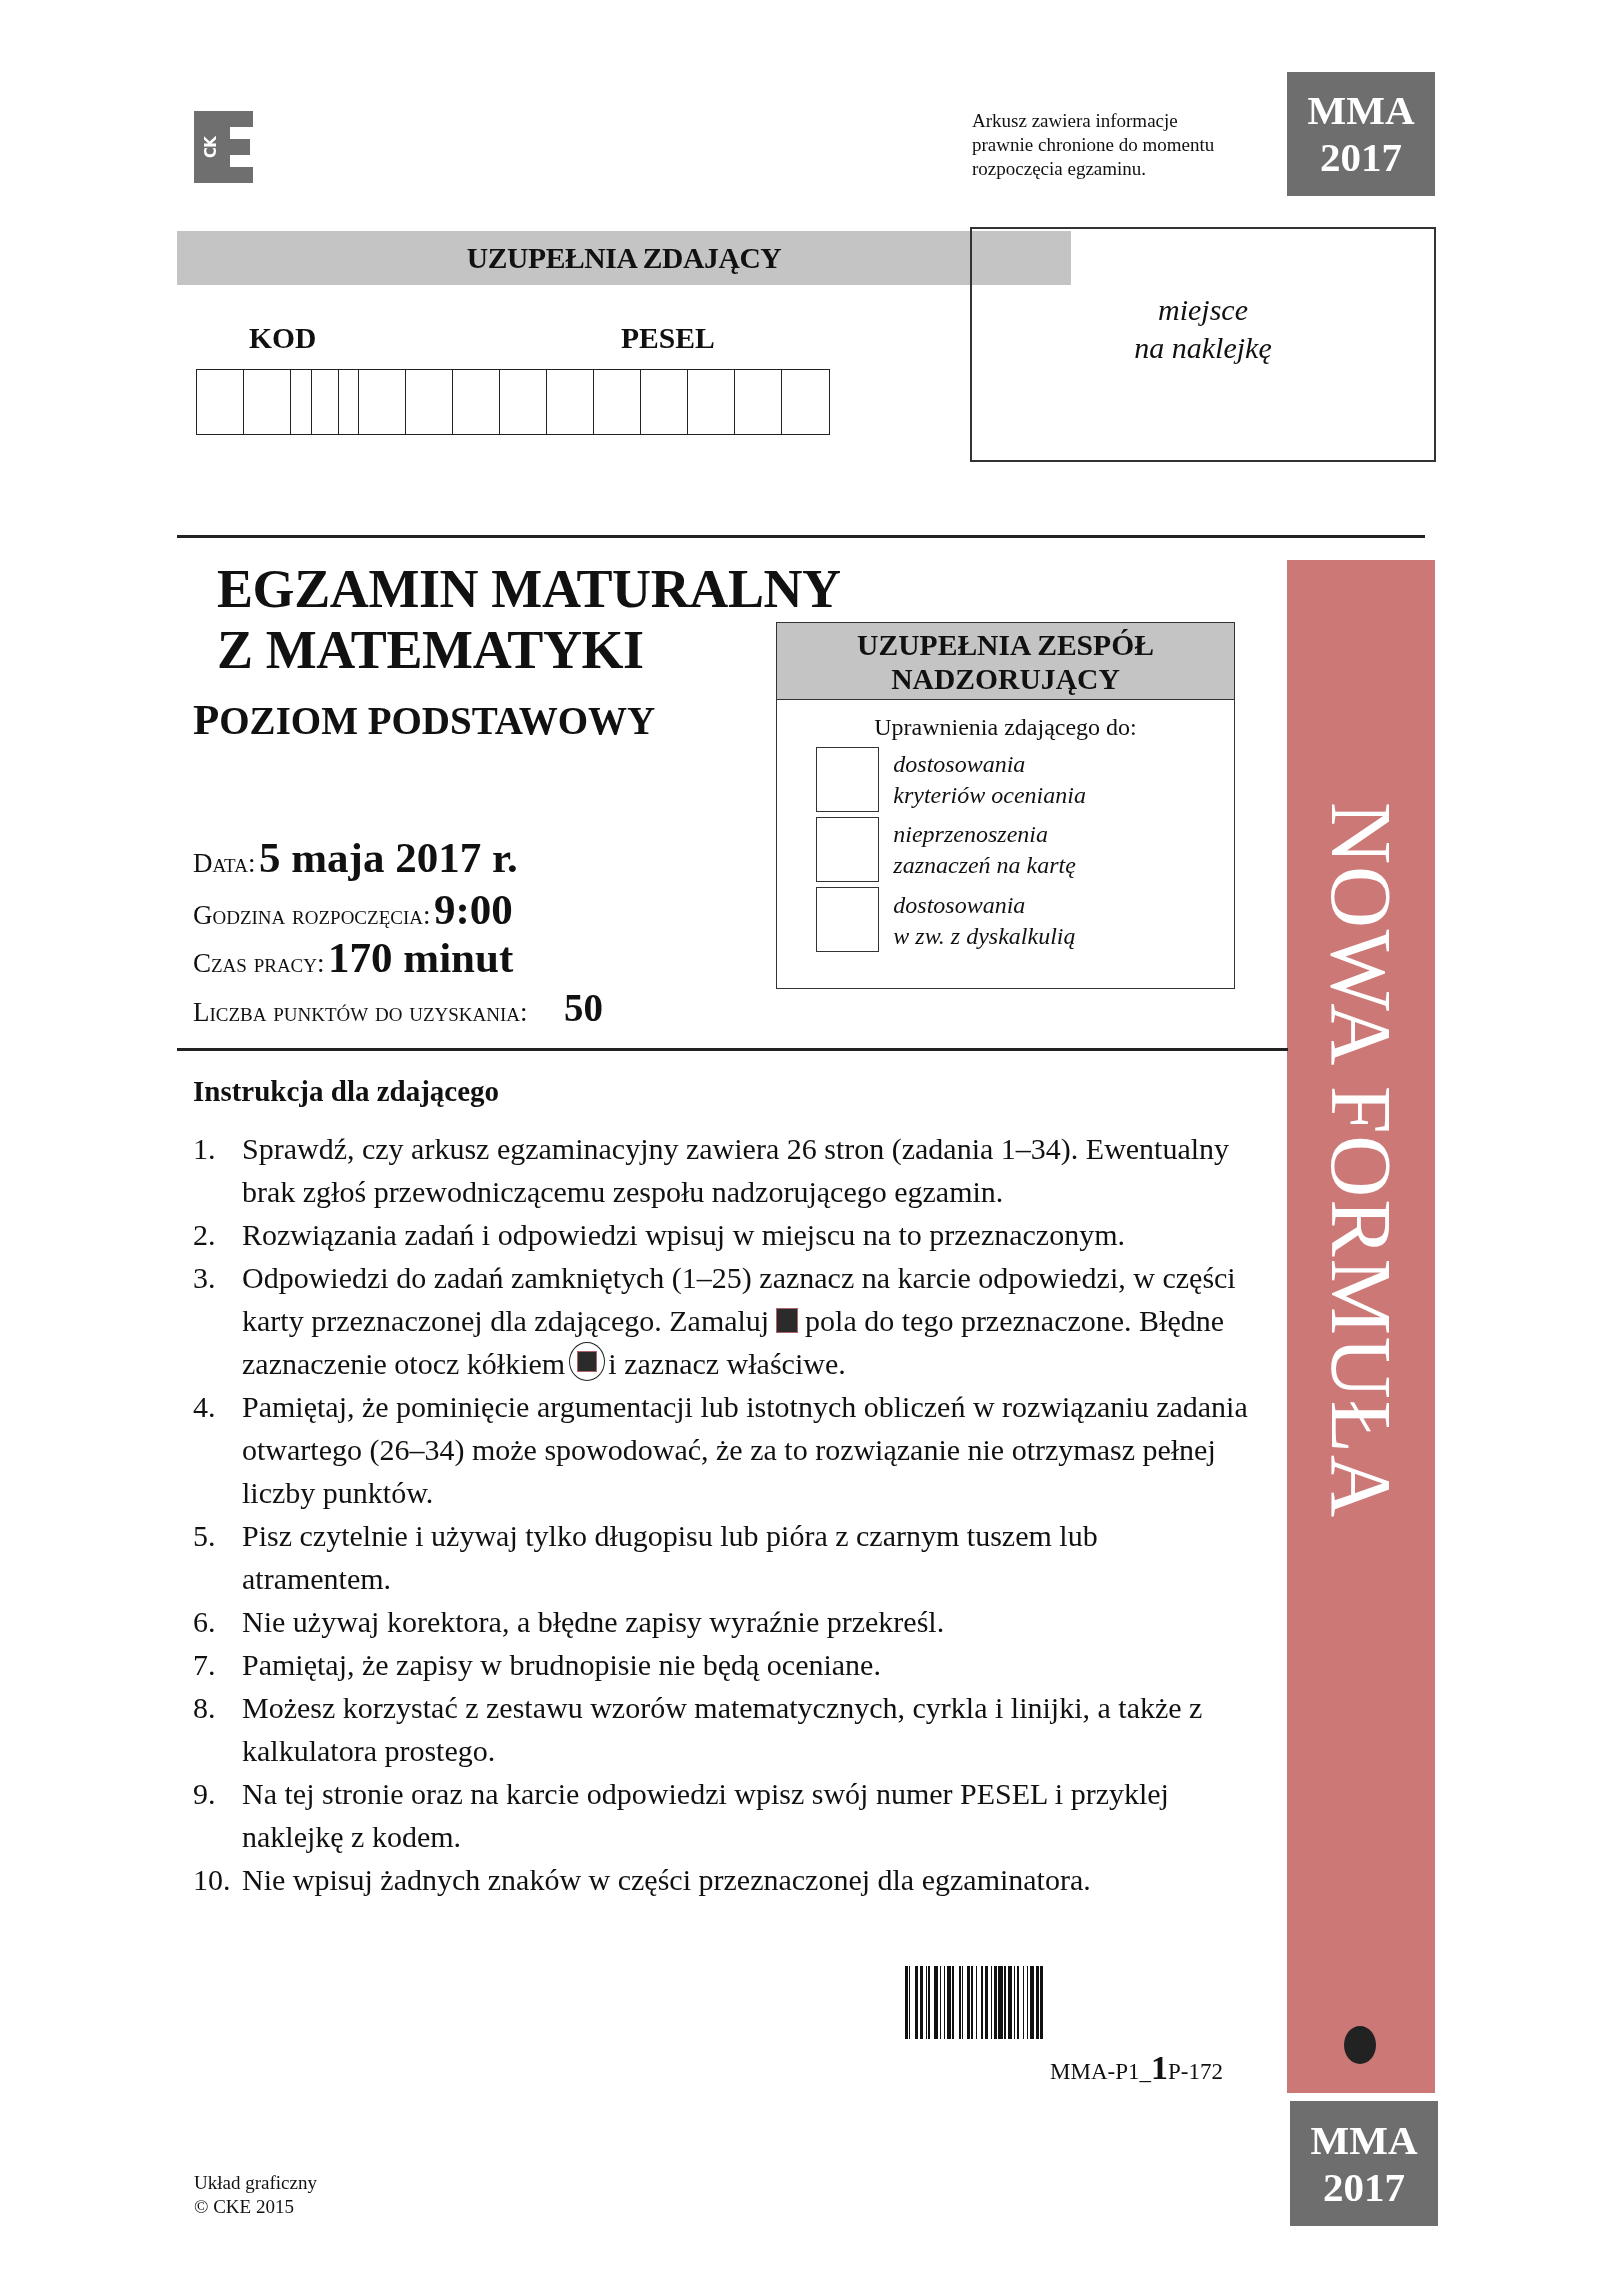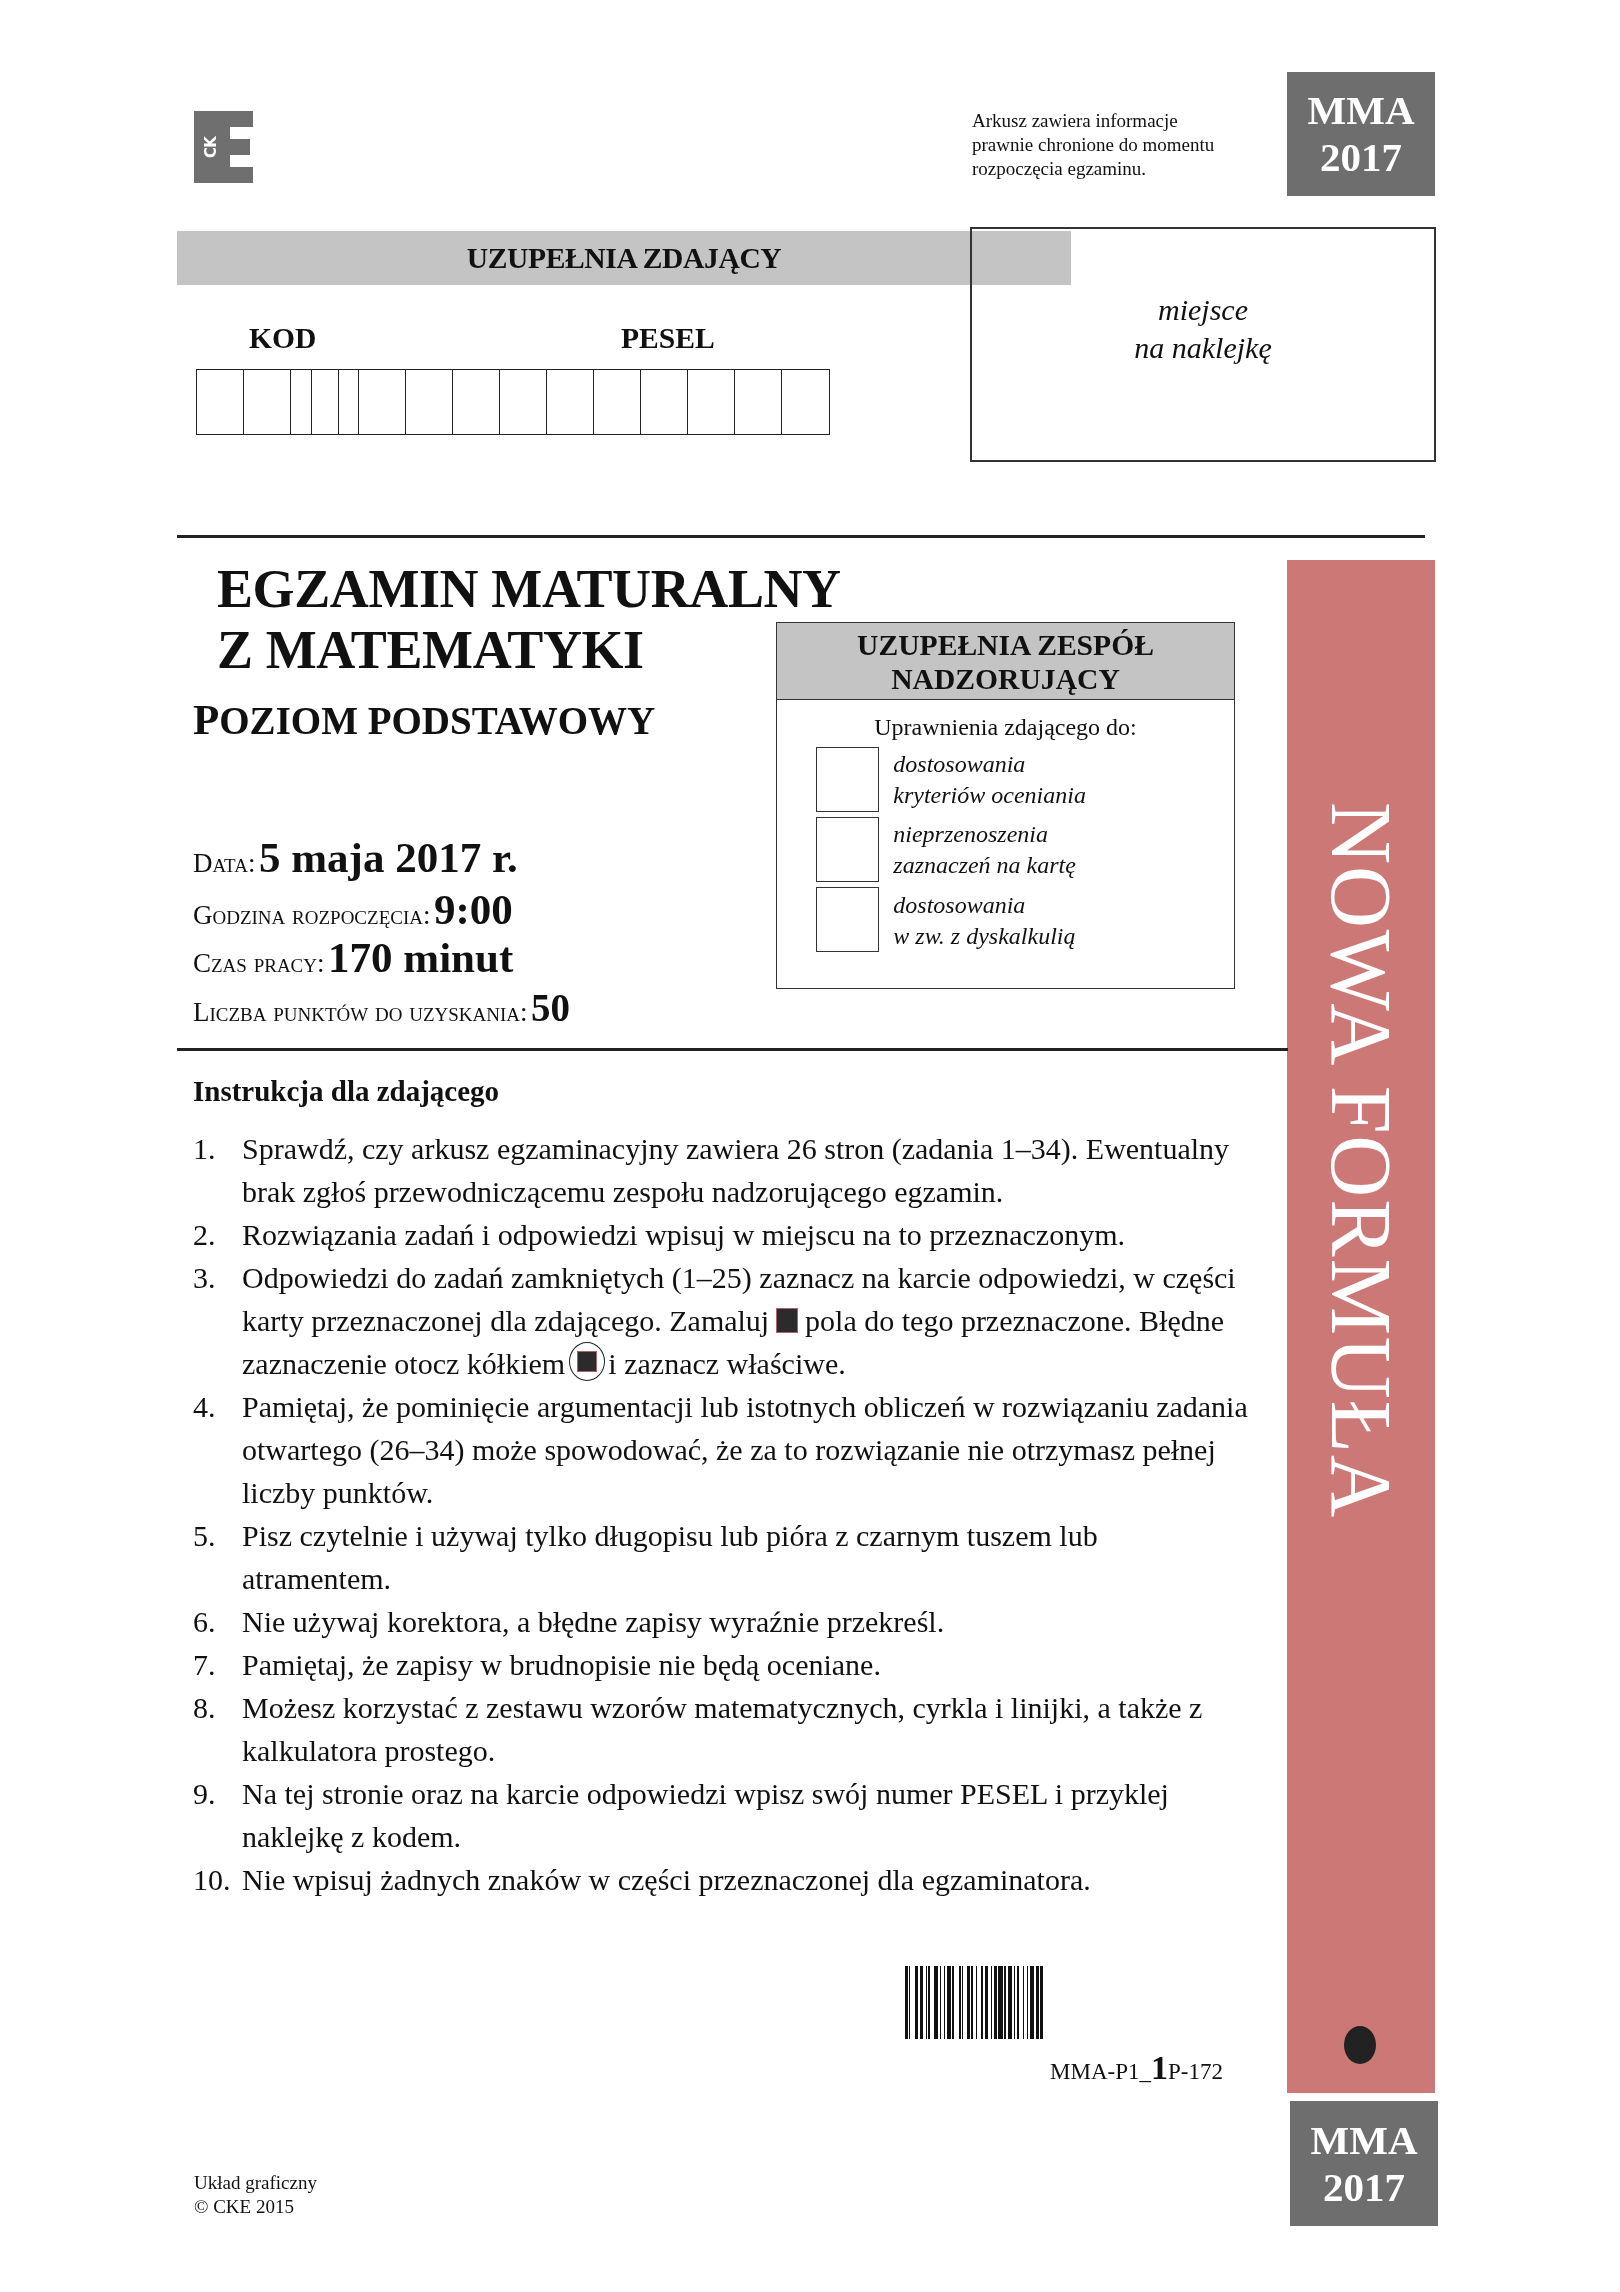--- a/index.html
+++ b/index.html
@@ -45,21 +45,21 @@
   .subtitle { left: 193px; top: 695px; font-weight: bold; font-size: 39px; letter-spacing: 0px; }
   .sc-big { font-size: 43px; }
 
   .meta { left: 193px; }
   .meta .k { font-size: 27px; font-variant: small-caps; }
   .meta .v { font-weight: bold; font-size: 43px; }
   .meta-1 { top: 833px; }
   .meta-2 { top: 885px; }
   .meta-3 { top: 933px; }
   .meta-4 { top: 985px; }
-  .meta-4 .v { font-size: 39px; }
+  .meta-4 .v { font-size: 39px; margin-left: 33px; }
 
   
   .zn-box { left: 776px; top: 622px; width: 459px; height: 367px; border: 1.8px solid #333; }
   .zn-head { height: 77px; background: #c4c4c4; border-bottom: 1.8px solid #333; font-weight: bold; font-size: 29.6px; line-height: 34px; text-align: center; padding-top: 5.4px; }
   .zn-sub { text-align: center; font-size: 24px; margin-top: 14.3px; }
   .zn-row { display: flex; align-items: center; margin-left: 39px; margin-top: 5.4px; font-style: italic; }
   .zn-check { width: 63px; height: 65px; border: 1.8px solid #333; flex-shrink: 0; }
   .zn-label { margin-left: 14.3px; font-size: 24px; line-height: 31px; margin-top: 1.8px; }
 
   

